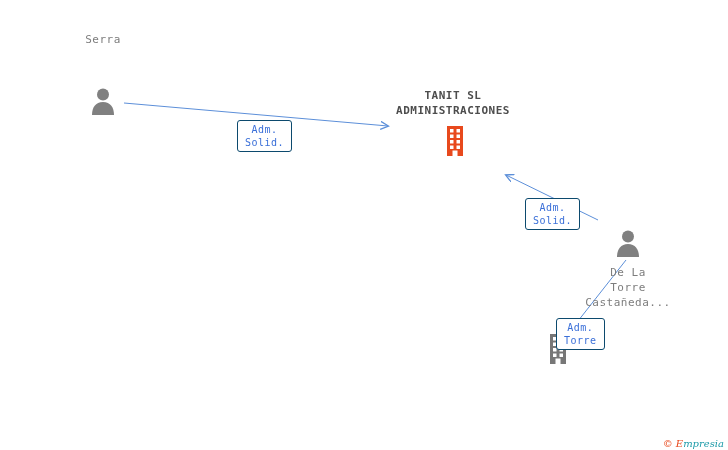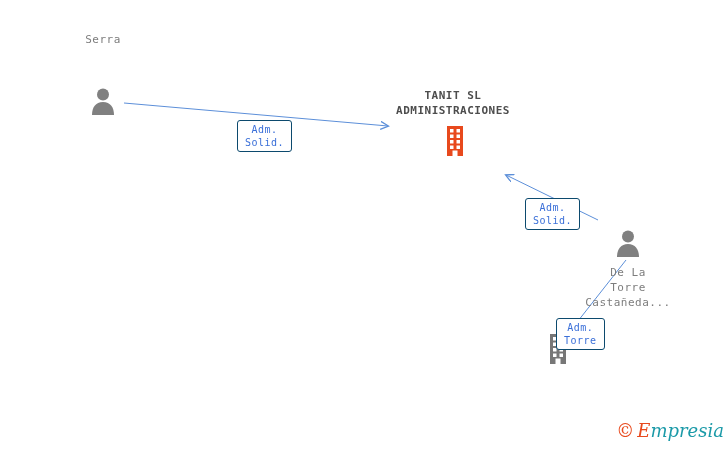--- a/index.html
+++ b/index.html
@@ -30,24 +30,24 @@
     border:1px solid #0c4a6e;
     border-radius:3px;
     padding:2px 7px;
     font-size:10px;line-height:13px;
     color:#3a6fd8;text-align:center;
     letter-spacing:0.5px;
     margin-top:20px;
   }
   #brand{
     position:absolute;z-index:2;
-    right:4px;bottom:9px;
+    right:4px;bottom:1px;
     font-family:"DejaVu Serif", serif;
     font-style:italic;
-    font-size:18px;
+    font-size:10px;
   }
   #brand .copy{color:#e8491d;margin-right:3px;}
   #brand .name{color:#1b9aa8;display:inline-block;}
   #brand .name::first-letter{color:#e8491d;}
 </style>
 </head>
 <body>
 
 <div id="canvas">
 

